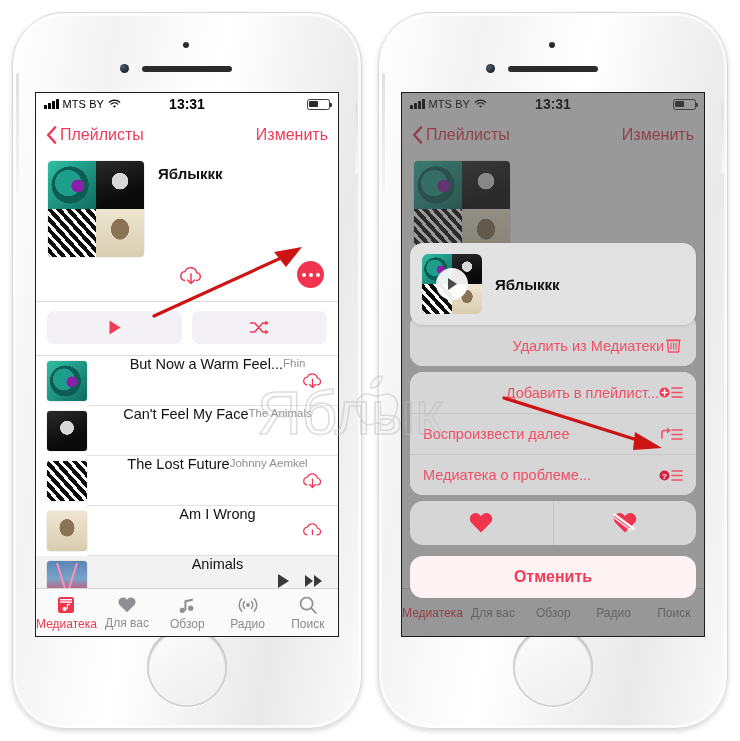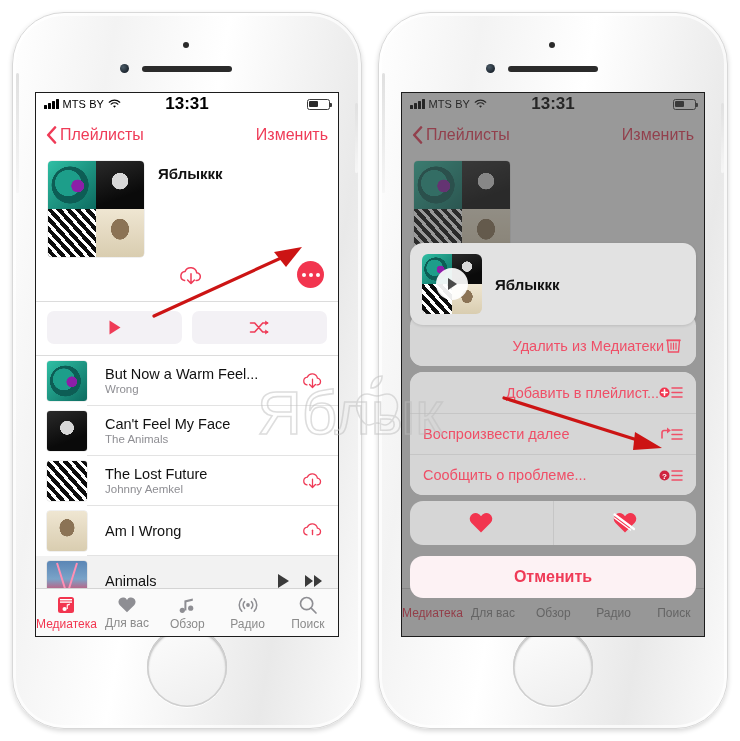--- a/index.html
+++ b/index.html
@@ -45,21 +45,21 @@
 
   
   .statusbar { height:22px; display:flex; align-items:center; padding:0 8px; font-size:11.5px; color:#000; position:relative; }
   .sb-left { display:flex; align-items:center; gap:4px; }
   .bars { display:flex; align-items:flex-end; gap:1.5px; height:10px; }
   .bars i { display:block; width:2.5px; background:#000; border-radius:.5px; }
   .bars i:nth-child(1){height:4px}.bars i:nth-child(2){height:6px}
   .bars i:nth-child(3){height:8px}.bars i:nth-child(4){height:10px}
   .carrier { font-size:11px; letter-spacing:.1px; }
   .wifi { width:13px; height:10px; }
-  .sb-time { position:absolute; left:0; right:0; text-align:center; font-weight:700; font-size:17px; pointer-events:none; }
+  .sb-time { position:absolute; left:0; right:0; text-align:center; font-weight:700; font-size:14px; pointer-events:none; }
   .sb-right { margin-left:auto; display:flex; align-items:center; }
   .batt { width:23px; height:11px; border:1.2px solid #3a3a3a; border-radius:2.5px; padding:1.2px; position:relative; }
   .batt::after { content:""; position:absolute; right:-3.4px; top:3px; width:2px; height:4px; background:#3a3a3a; border-radius:0 1px 1px 0; }
   .batt span { display:block; height:100%; width:45%; background:#2a2a2a; border-radius:1px; }
 
   
   .navbar { height:40px; display:flex; align-items:center; padding:0 10px; background:#fff; }
   .back { display:flex; align-items:center; gap:3px; color:#ef3b57; font-size:16px; }
   .chev { width:11px; height:18px; }
   .nav-right { margin-left:auto; color:#ef3b57; font-size:16px; }
@@ -95,21 +95,21 @@
   .hr { height:1px; background:#dcdcdc; margin:0 0 0 0; }
 
   
   .pbtns { display:flex; gap:10px; padding:9px 11px 11px 11px; }
   .pbtn { flex:1; height:33px; background:#f3f1f5; border-radius:7px; display:flex; align-items:center; justify-content:center; }
 
   
   .track { display:flex; align-items:center; height:50px; padding-left:11px; background:#fff; position:relative; }
   .track.np { background:#f2f2f2; }
   .tart { width:40px; height:40px; border-radius:3px; flex:none; overflow:hidden; box-shadow:0 0 0 .5px rgba(0,0,0,.12); }
-  .tbody { flex:1; padding-left:18px; min-width:0; border-bottom:1px solid #e3e3e3; height:100%; display:flex; flex-direction:column; justify-content:center; padding-right:8px; }
+  .tbody { flex:1; padding-left:18px; min-width:0; border-bottom:1px solid #e3e3e3; height:100%; display:flex; flex-direction:row; justify-content:center; padding-right:8px; }
   .track:last-of-type .tbody { border-bottom:none; }
   .ttitle { font-size:14.5px; color:#111; white-space:nowrap; overflow:hidden; text-overflow:ellipsis; }
   .tartist { font-size:11.5px; color:#8e8e93; margin-top:1px; }
   .tright { position:absolute; right:14px; top:50%; transform:translateY(-50%); display:flex; align-items:center; gap:13px; }
 
   
   .tabbar { position:absolute; left:0; right:0; bottom:0; height:48px; background:#fafafa;
             border-top:1px solid #d4d4d4; display:flex; }
   .tab { flex:1; display:flex; flex-direction:column; align-items:center; justify-content:center; gap:2px; }
   .tab-label { font-size:12px; color:#8b8b8b; }
@@ -234,21 +234,21 @@
       </div>
 
       <div class="hr"></div>
 
       <div>
 
         <div class="track">
           <div class="tart a1"></div>
           <div class="tbody">
             <div class="ttitle">But Now a Warm Feel...</div>
-            <div class="tartist">Wrong</div>
+            <div class="tartist">Fhin</div>
           </div>
           <div class="tright">
             <svg width="23" height="19" viewBox="0 0 26 22">
               <path d="M6.6 15.5a4.6 4.6 0 0 1 .5-9.1 6.1 6.1 0 0 1 11.6 1.3 3.9 3.9 0 0 1-.6 7.8" stroke="#ef3b57" stroke-width="1.5" fill="none" stroke-linecap="round"></path>
               <path d="M13 8.8v9.4M9.6 15l3.4 3.5 3.4-3.5" stroke="#ef3b57" stroke-width="1.5" fill="none" stroke-linecap="round" stroke-linejoin="round"></path>
             </svg>
           </div>
         </div>
 
         <div class="track">
@@ -464,21 +464,21 @@
           </div>
           <div class="sheet-row">
             <span class="lbl">Воспроизвести далее</span>
             <svg width="24" height="17" viewBox="0 0 24 17">
               <path d="M3 12V6.5a2 2 0 0 1 2-2h4.5" stroke="#ef4f67" stroke-width="1.6" fill="none" stroke-linecap="round"></path>
               <path d="M8 1.5 11.8 4.5 8 7.5z" fill="#ef4f67"></path>
               <path d="M13 4h10M13 8.5h10M13 13h10" stroke="#ef4f67" stroke-width="1.5" stroke-linecap="round"></path>
             </svg>
           </div>
           <div class="sheet-row">
-            <span class="lbl">Сообщить о проблеме...</span>
+            <span class="lbl">Медиатека о проблеме...</span>
             <svg width="24" height="17" viewBox="0 0 24 17">
               <circle cx="5.5" cy="8.5" r="5" fill="#cf2440"></circle>
               <text x="5.5" y="12" text-anchor="middle" font-size="8" font-weight="700" fill="#fff" font-family="Liberation Sans, sans-serif">?</text>
               <path d="M13 4h10M13 8.5h10M13 13h10" stroke="#ef4f67" stroke-width="1.5" stroke-linecap="round"></path>
             </svg>
           </div>
         </div>
 
         <div class="sheet-gap"></div>
 

